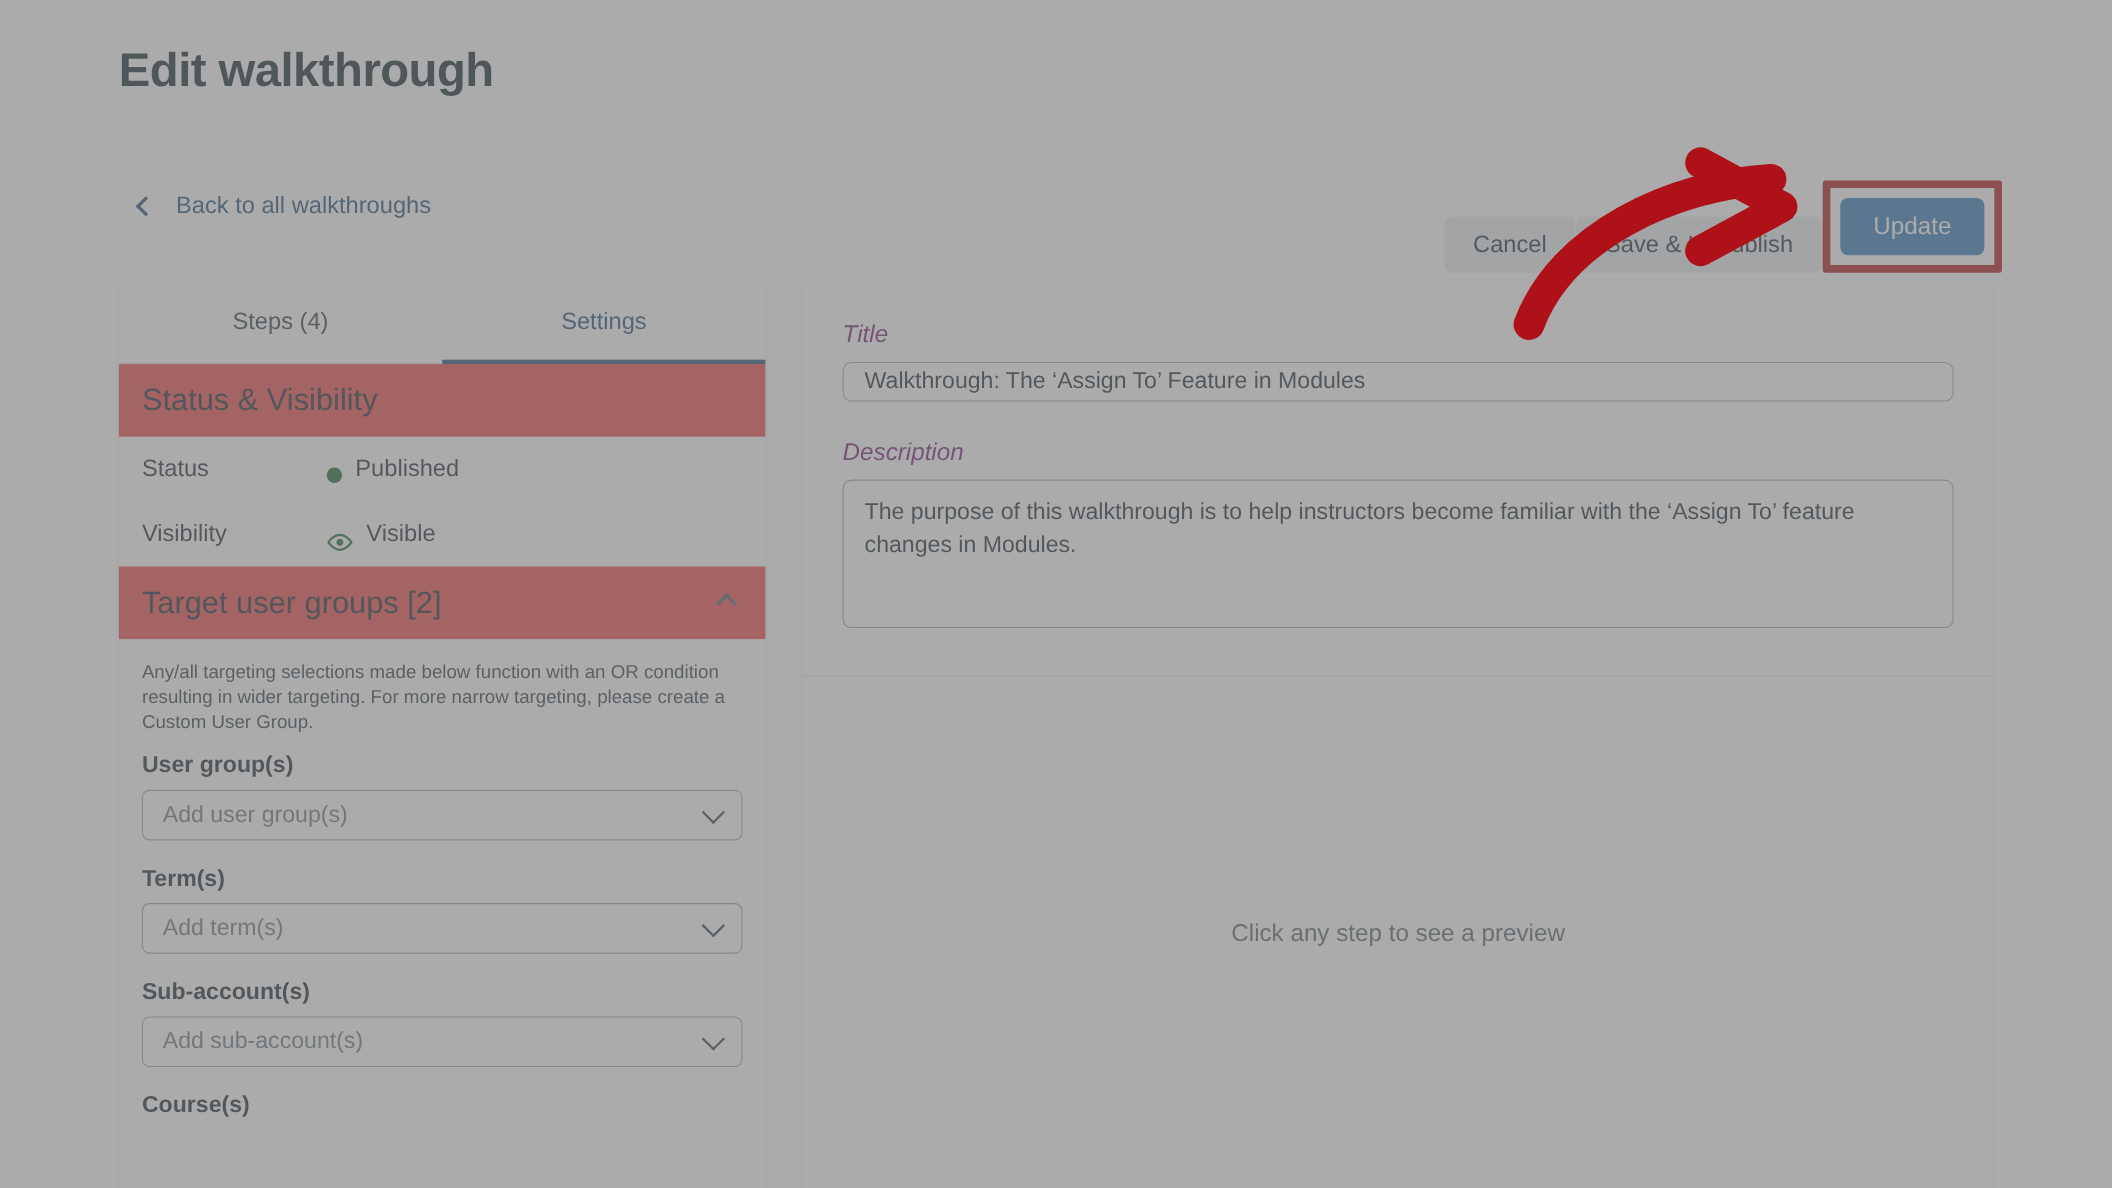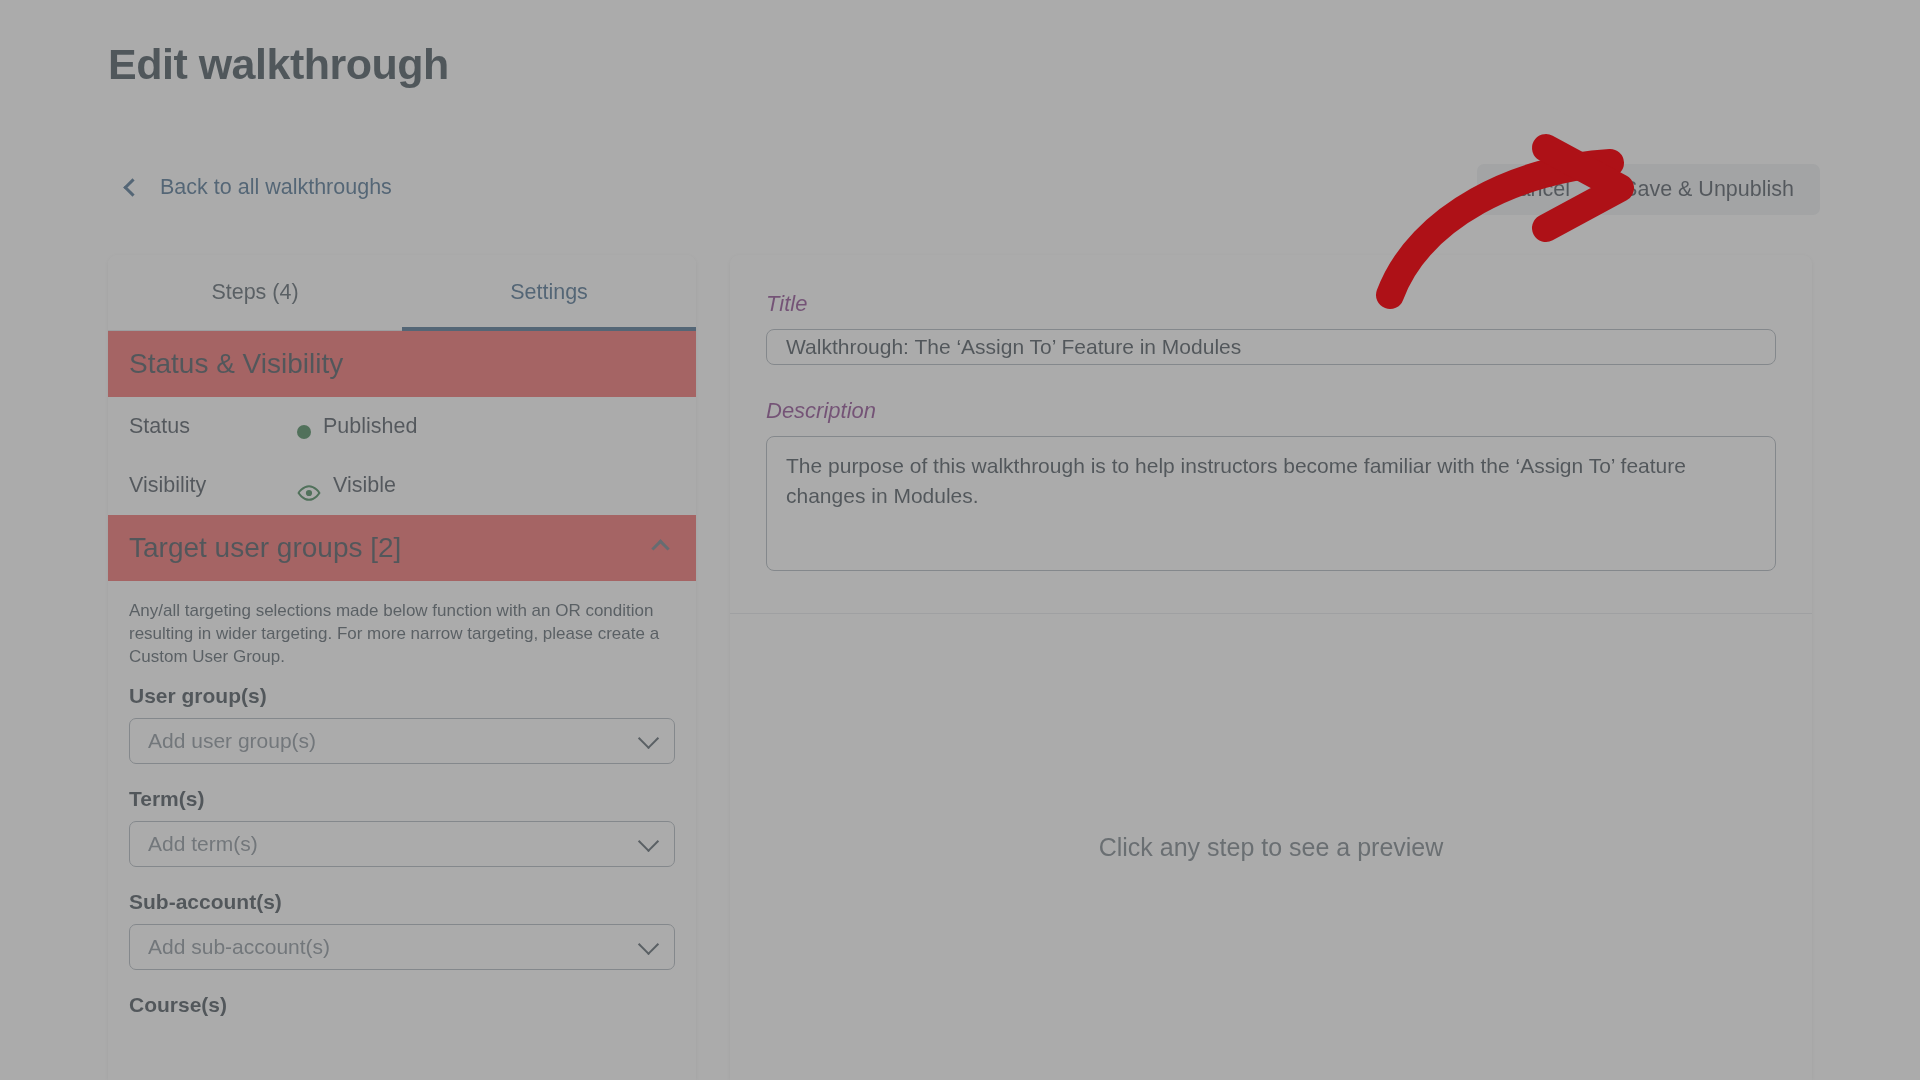--- a/index.html
+++ b/index.html
@@ -257,21 +257,21 @@
   }
   .preview-area {
     flex: 1;
     border-top: 1px solid #dfe3e7;
     display: flex;
     align-items: center;
     justify-content: center;
     min-height: 0;
   }
   .preview-text {
-    font-size: 25px;
+    font-size: 22px;
     color: #55616b;
   }
 
   
   #annotation {
     position: absolute;
     inset: 0;
     z-index: 60;
     pointer-events: none;
   }
@@ -284,20 +284,23 @@
   <h1 class="page-title">Edit walkthrough</h1>
 
   <div class="back-link">
     <span class="chev"></span>
     <span>Back to all walkthroughs</span>
   </div>
 
   <div class="actions">
     <button class="btn btn-secondary">Cancel</button>
     <button class="btn btn-secondary">Save &amp; Unpublish</button>
+    <span class="btn-primary-wrap">
+      <button class="btn-primary">Update</button>
+    </span>
   </div>
 
   <div class="body-wrap">
 
     <div class="left-card">
 
       <div class="tabs">
         <div class="tab">Steps (4)</div>
         <div class="tab active">Settings</div>
       </div>

